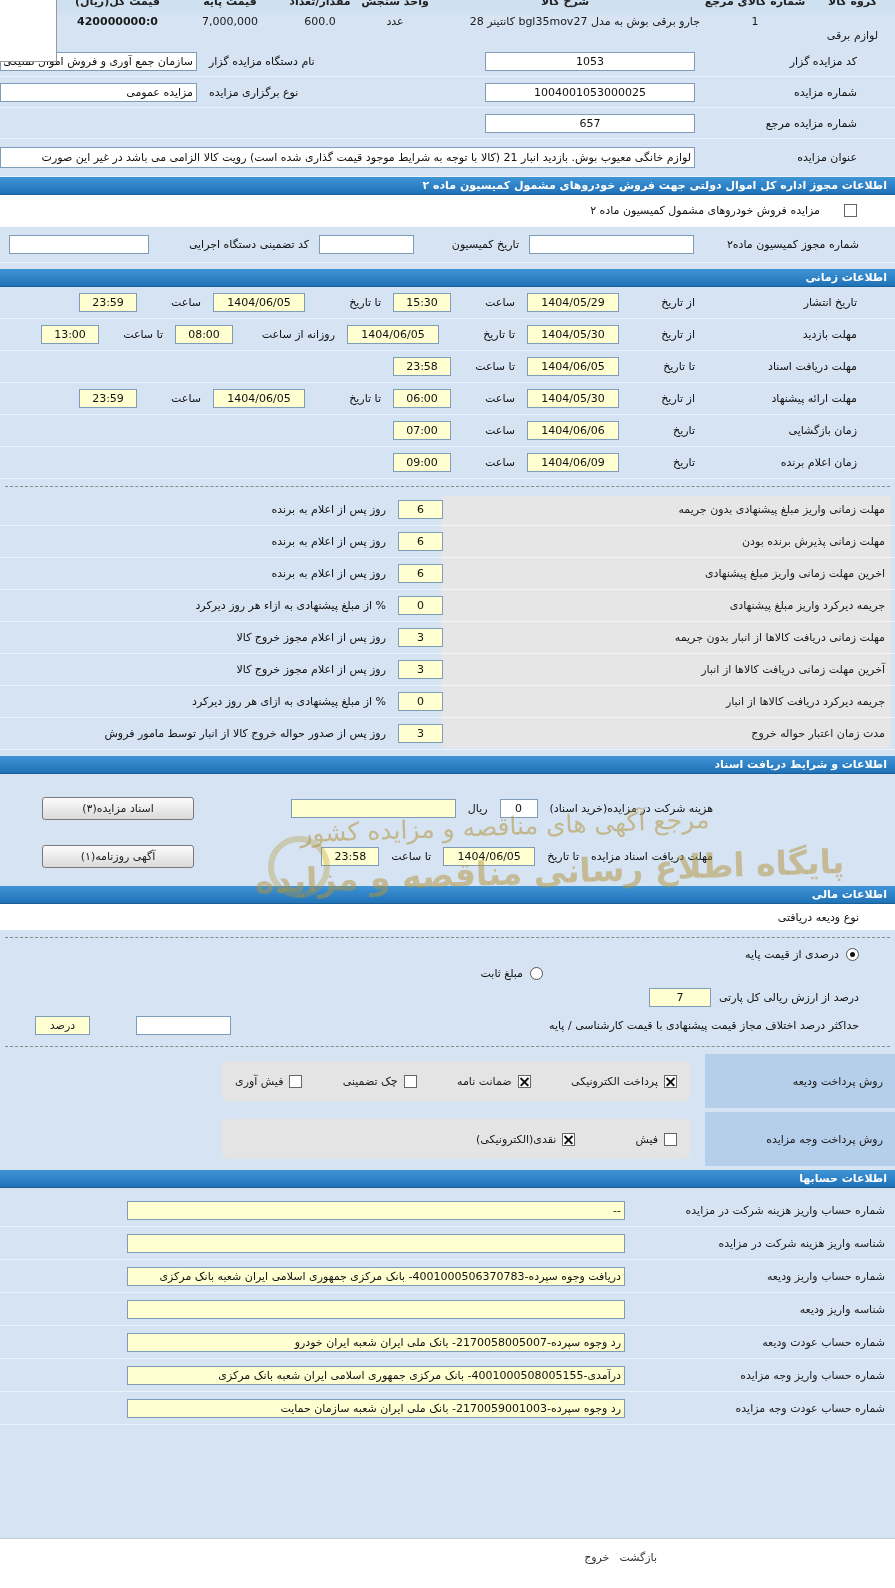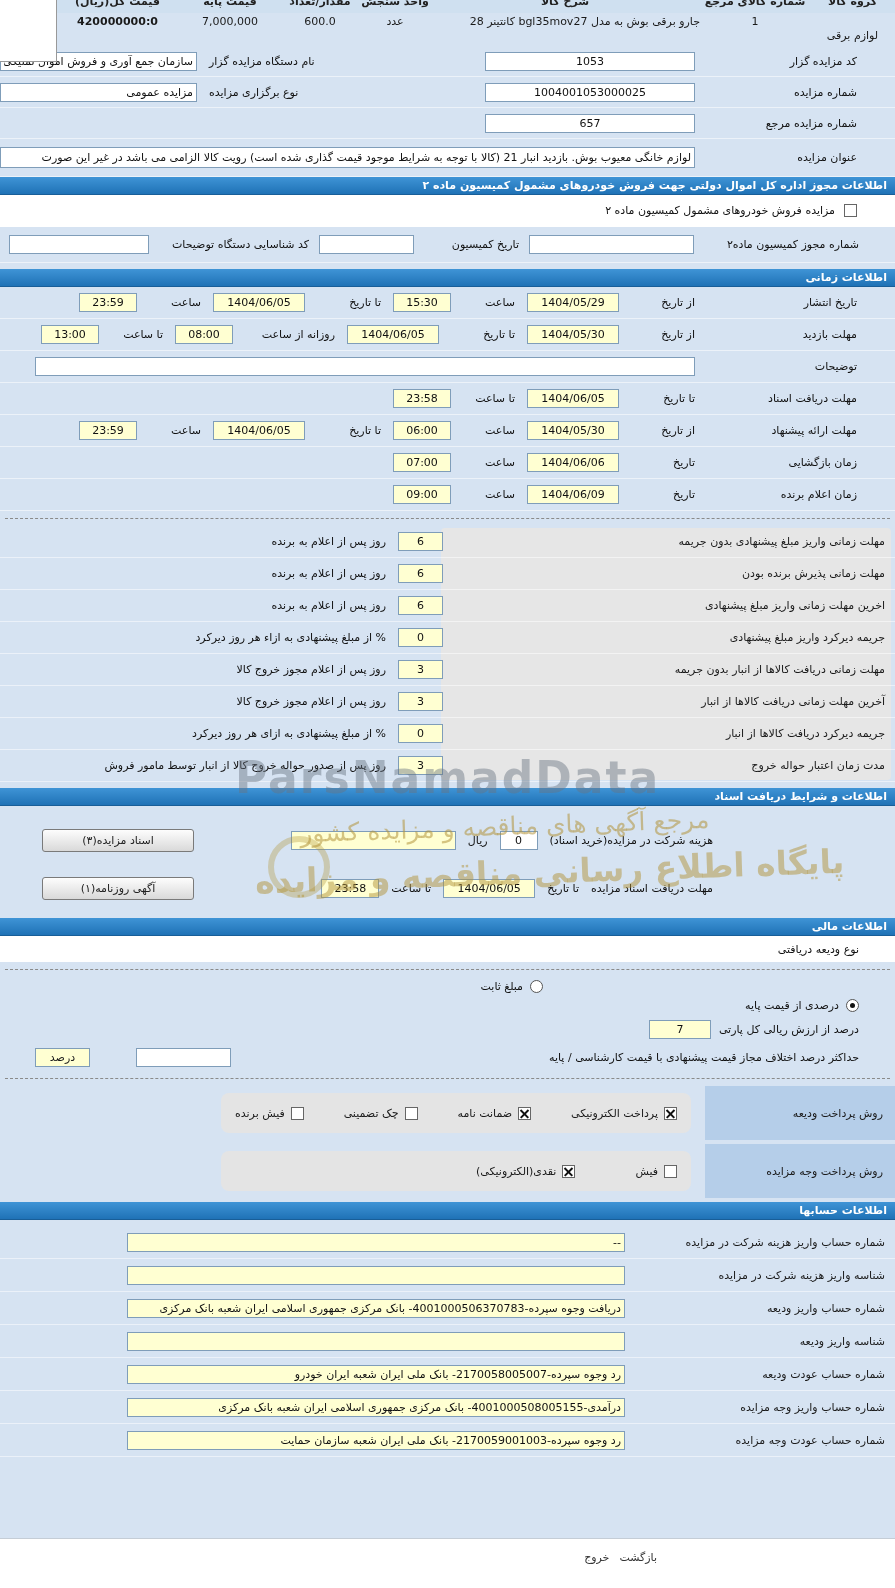--- a/index.html
+++ b/index.html
@@ -151,30 +151,30 @@
   <div class="frow">
     <span class="lbl w150">شماره مزایده مرجع</span>
     <input class="inp ctr w210" value="657" style="">
   </div>
   <div class="frow" style="min-height:38px">
     <span class="lbl w150">عنوان مزایده</span>
     <input class="inp grow" style="height: 21px;" value="لوازم خانگی معیوب بوش. بازدید انبار 21 (کالا با توجه به شرایط موجود قیمت گذاری شده است) رویت کالا الزامی می باشد در غیر این صورت">
   </div>
 
   <div class="sec-bar">اطلاعات مجوز اداره کل اموال دولتی جهت فروش خودروهای مشمول کمیسیون ماده ۲</div>
-  <div class="frow row-white" style="gap:9px; min-height:32px">
+  <div class="frow row-white" style="gap:24px; min-height:32px">
     <span class="cbox"></span>
     <span class="lbl">مزایده فروش خودروهای مشمول کمیسیون ماده ۲</span>
   </div>
   <div class="frow" style="padding-right:36px; gap:10px; min-height:36px">
     <span class="lbl w155">شماره مجوز کمیسیون ماده۲</span>
     <input class="inp w165" value="" style="">
     <span class="lbl w95">تاریخ کمیسیون</span>
     <input class="inp ctr w95" value="" style="">
-    <span class="lbl w150">کد شناسایی دستگاه توضیحات</span>
+    <span class="lbl w150">کد تضمینی دستگاه اجرایی</span>
     <input class="inp w140" value="" style="">
   </div>
 
   <div class="sec-bar mt6">اطلاعات زمانی</div>
 
   <div class="frow" style="min-height:32px">
     <span class="lbl w150">تاریخ انتشار</span>
     <span class="slbl w64">از تاریخ</span>
     <input class="inp yel ctr w92" value="1404/05/29" style="">
     <span class="slbl w52">ساعت</span>
@@ -190,24 +190,20 @@
     <span class="slbl w64">از تاریخ</span>
     <input class="inp yel ctr w92" value="1404/05/30" style="">
     <span class="slbl w64">تا تاریخ</span>
     <input class="inp yel ctr w92" value="1404/06/05" style="">
     <span class="slbl w90">روزانه از ساعت</span>
     <input class="inp yel ctr w58" value="08:00" style="">
     <span class="slbl w52">تا ساعت</span>
     <input class="inp yel ctr w58" value="13:00" style="">
   </div>
 
-  <div class="frow" style="min-height:32px">
-    <span class="lbl w150">توضیحات</span>
-    <input class="inp grow" style="margin-left: 35px;" value="">
-  </div>
 
   <div class="frow" style="min-height:32px">
     <span class="lbl w150">مهلت دریافت اسناد</span>
     <span class="slbl w64">تا تاریخ</span>
     <input class="inp yel ctr w92" value="1404/06/05" style="">
     <span class="slbl w52">تا ساعت</span>
     <input class="inp yel ctr w58" value="23:58" style="">
   </div>
 
   <div class="frow" style="min-height:32px">
@@ -306,27 +302,27 @@
     </div>
   </div>
 
   <div class="sec-bar mt6">اطلاعات مالی</div>
 
   <div class="fin-white">
     <span class="lbl">نوع ودیعه دریافتی</span>
   </div>
   <div class="dashed"></div>
 
+  <div class="radio-row">
+    <span class="radio checked"></span>
+    <span class="lbl">درصدی از قیمت پایه</span>
+  </div>
   <div class="radio-row fixed">
     <span class="radio"></span>
     <span class="lbl">مبلغ ثابت</span>
-  </div>
-  <div class="radio-row">
-    <span class="radio checked"></span>
-    <span class="lbl">درصدی از قیمت پایه</span>
   </div>
 
   <div class="fin-row">
     <span class="lbl">درصد از ارزش ریالی کل پارتی</span>
     <input class="inp yel ctr w62" value="7" style="">
   </div>
 
   <div class="fin-row">
     <span class="lbl">حداکثر درصد اختلاف مجاز قیمت پیشنهادی با قیمت کارشناسی / پایه</span>
     <span class="spacer"></span>
@@ -348,21 +344,21 @@
       <span class="chk">
         <span class="cbox checked"></span>
         <span>ضمانت نامه</span>
       </span>
       <span class="chk">
         <span class="cbox"></span>
         <span>چک تضمینی</span>
       </span>
       <span class="chk">
         <span class="cbox"></span>
-        <span>فیش برنده</span>
+        <span>فیش آوری</span>
       </span>
     </div>
   </div>
 
   <div class="pay-row">
     <div class="pay-lblcell">
       <span>روش پرداخت وجه مزایده</span>
     </div>
     <div class="pay-box loose">
       <span class="chk">
@@ -406,18 +402,17 @@
       <span class="albl">شماره حساب عودت وجه مزایده</span>
       <input class="inp yel w498" value="رد وجوه سپرده-2170059001003- بانک ملی ایران شعبه سازمان حمایت" style="">
     </div>
   </div>
 
   <div class="footer">
     <button class="fbtn">بازگشت</button>
     <button class="fbtn">خروج</button>
   </div>
 
-  <div class="wm wm-latin">ParsNamadData</div>
   <div class="wm wm-circle"></div>
   <div class="wm wm-fa1">مرجع آگهی های مناقصه و مزایده کشور</div>
   <div class="wm wm-fa2">پایگاه اطلاع رسانی مناقصه و مزایده</div>
 
 </div>
 
 </body></html>

